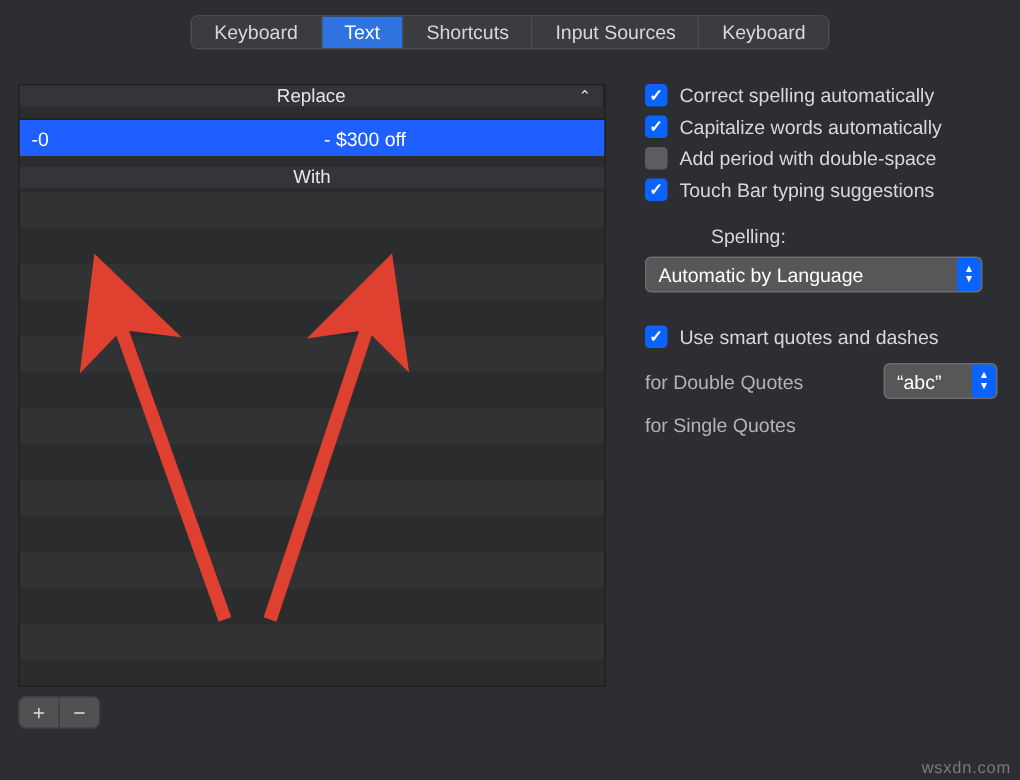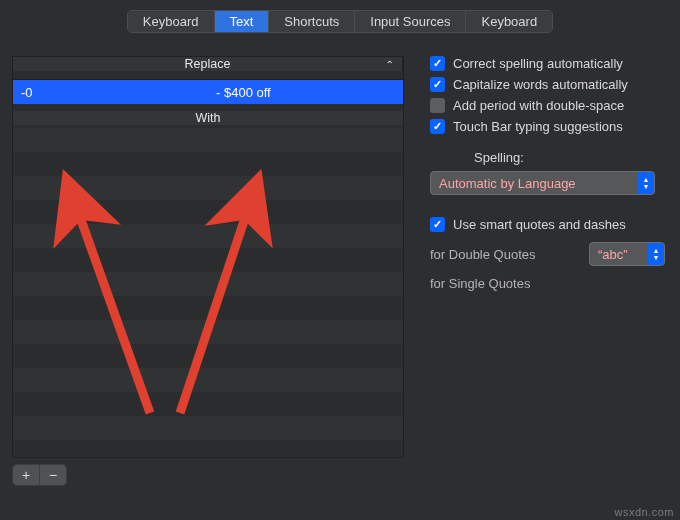--- a/index.html
+++ b/index.html
@@ -41,21 +41,21 @@
   .tr.selected{background:var(--row-sel);color:#fff;}
   .td{flex:1;padding:0 8px;white-space:nowrap;overflow:hidden;text-overflow:ellipsis;}
 
   
   .right{position:absolute;left:430px;top:56px;width:235px;color:var(--text);}
   .check-row{display:flex;align-items:center;gap:8px;margin-bottom:6px;font-size:13px;}
   .chk{width:15px;height:15px;border-radius:3px;background:#0a63ff;display:inline-flex;align-items:center;justify-content:center;color:#fff;font-size:11px;font-weight:bold;}
   .chk.off{background:#5b5d5f;color:transparent;}
   .section-label{margin-top:16px;margin-bottom:6px;color:var(--text);margin-left:44px;}
   .popup{display:flex;align-items:center;background:var(--seg-bg);border:1px solid var(--seg-border);border-radius:4px;height:22px;position:relative;padding-left:8px;}
-  .popup .popup-label{flex:1;color:#fca5a5;}
+  .popup .popup-label{flex:1;color:#ffffff;}
   .popup .stepper{width:16px;height:100%;background:#0a63ff;border-top-right-radius:4px;border-bottom-right-radius:4px;display:flex;flex-direction:column;align-items:center;justify-content:center;color:#fff;font-size:7px;line-height:7px;}
   .quote-row{display:flex;align-items:center;gap:6px;margin-top:10px;}
   .quote-row .qlabel{flex:1;color:var(--text-dim);}
   .quote-row .popup{width:66px;flex:none;}
 
   
   .footer{position:absolute;left:12px;top:464px;display:flex;gap:0;}
   .fbtn{width:26px;height:20px;background:var(--footer-btn);border:1px solid #3c3d3f;display:flex;align-items:center;justify-content:center;color:#ddd;font-size:14px;cursor:default;}
   .fbtn:first-child{border-top-left-radius:5px;border-bottom-left-radius:5px;}
   .fbtn:last-child{border-top-right-radius:5px;border-bottom-right-radius:5px;border-left:none;}
@@ -84,21 +84,21 @@
       <span>Replace</span>
       <span class="sort">⌃</span>
     </div>
     <div class="th">
       <span>With</span>
     </div>
   </div>
   <div class="tbody" id="tbody">
       <div class="tr selected">
         <div class="td">-0</div>
-        <div class="td">- $400 off</div>
+        <div class="td">- $300 off</div>
       </div>
       <div class="tr">
         <div class="td">omw</div>
         <div class="td">On my way!</div>
       </div>
       <div class="tr">
         <div class="td"></div>
         <div class="td"></div>
       </div>
       <div class="tr">

